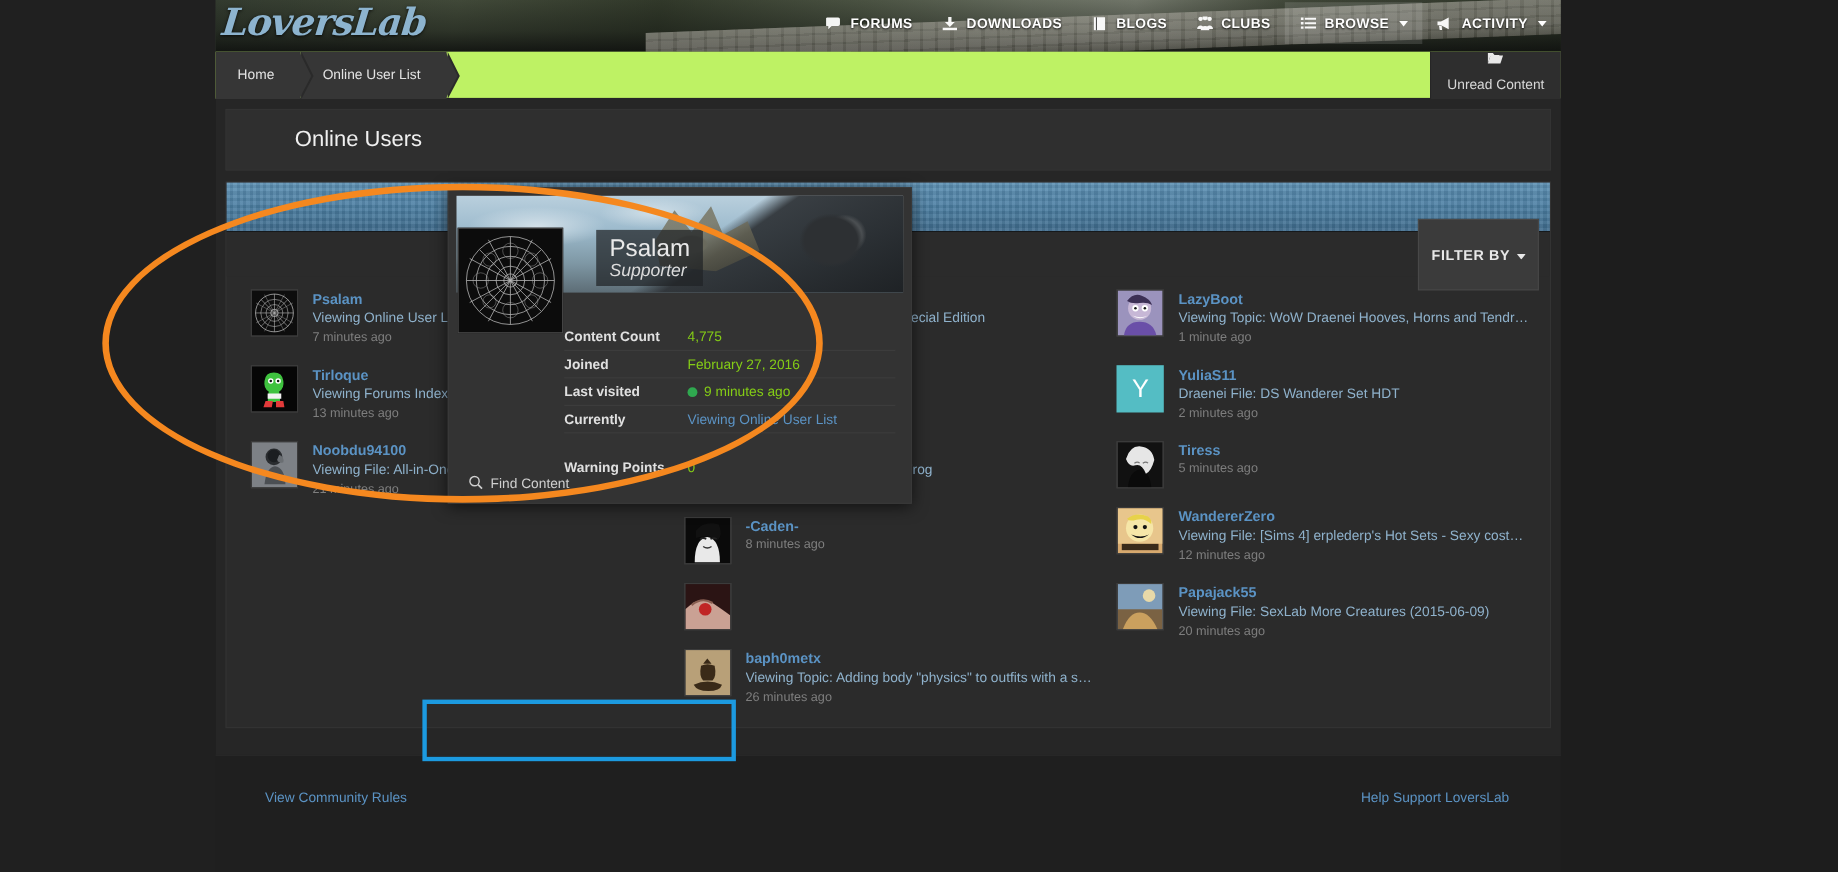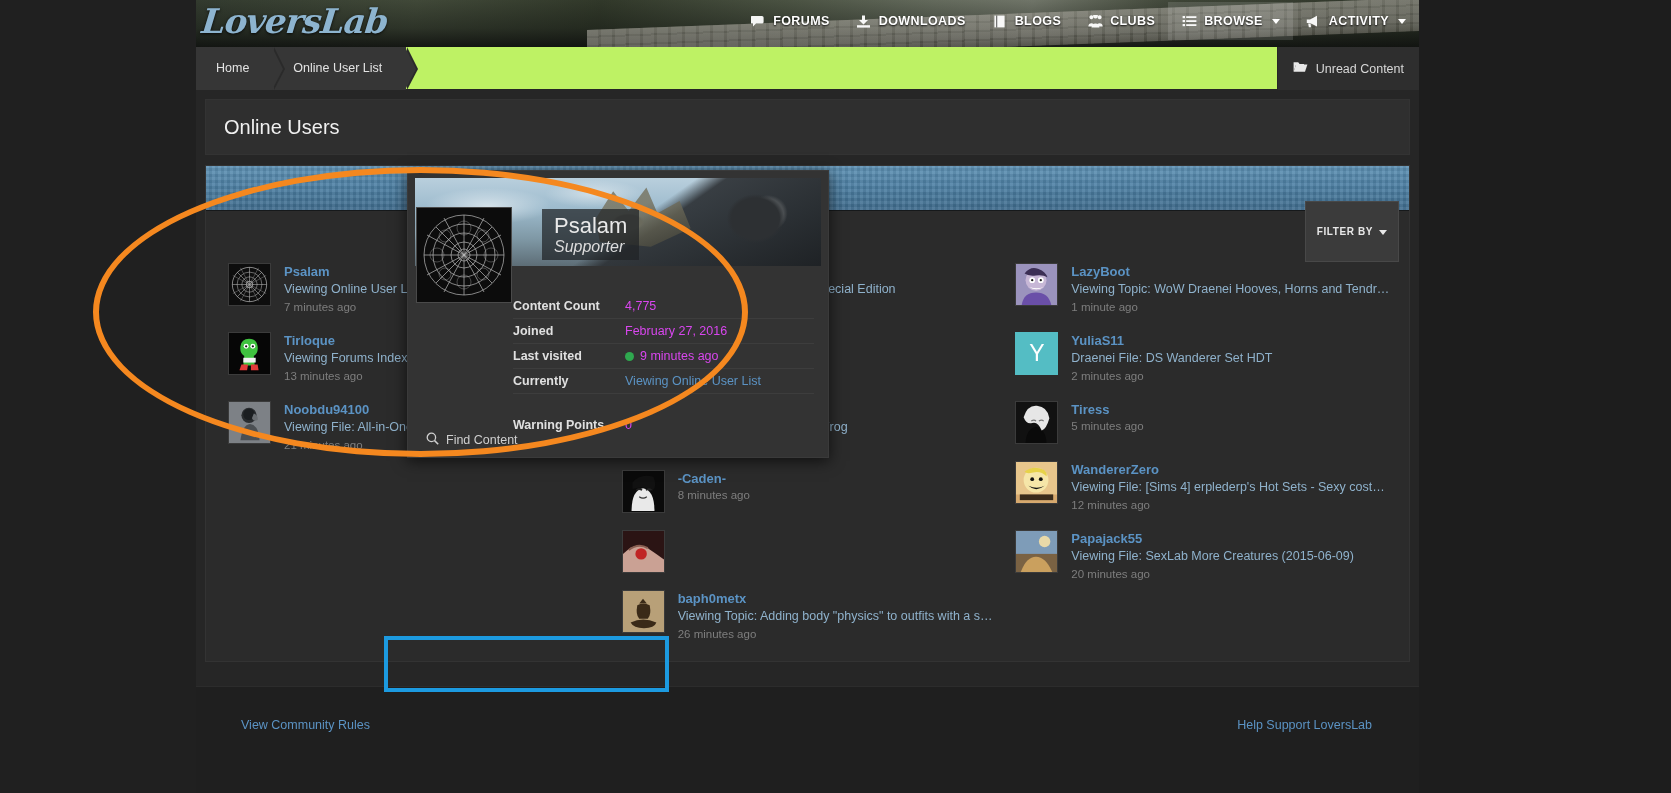--- a/index.html
+++ b/index.html
@@ -92,31 +92,31 @@
   .crumb:before{
     content:""; position:absolute; right:-12px; top:0; width:0; height:0;
     border-top:22px solid transparent; border-bottom:21px solid transparent;
     border-left:11px solid #2a2a2a; z-index:1;
   }
   #unread {
     position:absolute; right:0; top:0; height:43px;
     display:flex; align-items:center; gap:8px;
     padding: 0 15px; background:#2e2e2e;
     border-left:1px solid #262626;
-    color:#d8d8d8; font-size:12.5px; cursor:pointer;
+    color:#d8d8d8; font-size:12.5px; cursor:pointer;flex-direction:column;
   }
 
   
   #titlebar {
     margin: 9px 9px 0 9px;
     height: 56px; background:#2f2f2f;
     display:flex; align-items:center; padding-left:18px;
     border:1px solid #333;
   }
-  #titlebar h1 { font-size:20px; font-weight:normal; color:#f0f0f0; }
+  #titlebar h1 { font-size:20px; font-weight:normal; color:#f0f0f0;margin-left:44px; }
 
   
   #card {
     position:relative;
     margin: 10px 9px 0 9px;
     background:#2b2b2b;
     border:1px solid #333;
     height: 497px;
   }
   
@@ -127,21 +127,21 @@
       repeating-linear-gradient(0deg, rgba(255,255,255,.05) 0 3px, rgba(0,0,0,.05) 3px 6px),
       linear-gradient(180deg,#5e91b4 0%,#4d80a4 45%,#3f6c8d 100%);
     border-bottom:1px solid #16191b;
   }
   #filterrow {
     height:40px; display:flex; align-items:center; justify-content:flex-end;
     padding-right:10px; background:#2b2b2b;
   }
   #filterby {
     background:#3b3b3b; border:1px solid #484848;
-    color:#e8e8e8; font-size:10px; font-weight:bold; letter-spacing:.6px;
+    color:#e8e8e8; font-size:13px; font-weight:bold; letter-spacing:.6px;
     padding:24px 11px; display:flex; align-items:center; gap:6px; cursor:pointer;
   }
 
   
   #usergrid {
     display:grid;
     grid-template-columns: repeat(3, 1fr);
     column-gap: 0px;
     padding: 4px 0 0 22px;
   }
@@ -228,21 +228,21 @@
     position:absolute; left:8px; top:36px; width:96px; height:96px; z-index:6;
     border:1px solid #4a4a4a; background:#0d0d0d; overflow:hidden;
   }
   #hc-rows { margin: 28px 14px 0 105px; }
   .hcrow {
     display:flex; align-items:center; height:25px;
     border-bottom:1px solid #3d3d3d; font-size:12.5px;
   }
   .hcrow:last-child { border-bottom:none;margin-top:18px; }
   .hck { width:112px; color:#e0e0e0; font-weight:bold; flex:0 0 112px; }
-  .hcv { color:#d946ef; }
+  .hcv { color:#84cc16; }
   .hcv.link { color:#5b93c4; cursor:pointer; }
   .dot-online { display:inline-block; width:9px; height:9px; border-radius:50%; background:#2fa84f; margin-right:6px; vertical-align:-1px; }
   #hc-foot {
     position:absolute; left:0; bottom:0; width:100%; height:34px;
     display:flex; align-items:center; gap:7px; padding-left:18px;
     color:#cfcfcf; font-size:12.5px; cursor:pointer;
   }
 
   
   #ellipse {

